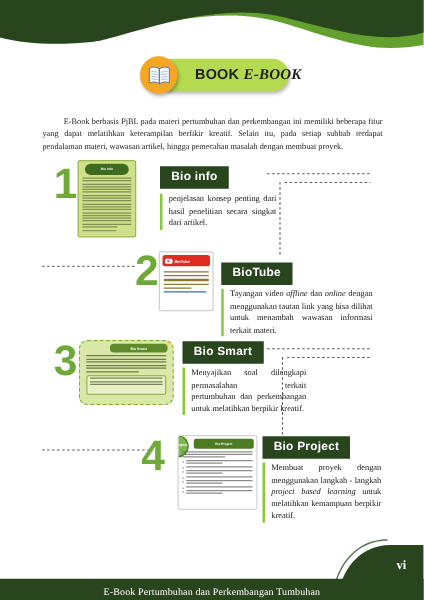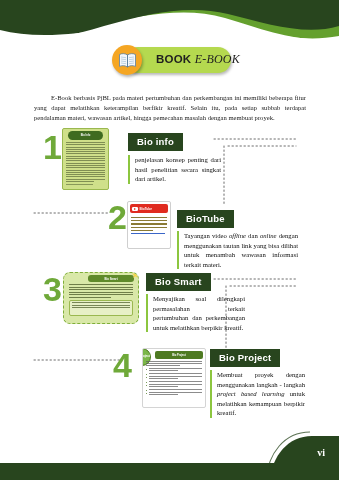--- a/index.html
+++ b/index.html
@@ -35,21 +35,21 @@
     z-index:2;
   }
   .title-icon svg{display:block;}
   .title-text{
     position:absolute;left:44px;top:7px;
     z-index:3;
     font-family:"Liberation Sans",sans-serif;
     font-size:11.5px;font-weight:bold;color:#1f1f1f;
     white-space:nowrap;letter-spacing:.2px;
   }
-  .title-text .ital{font-family:"Liberation Serif",serif;font-style:italic;font-weight:normal;font-size:12px;margin-top:31px;}
+  .title-text .ital{font-family:"Liberation Serif",serif;font-style:italic;font-weight:bold;font-size:12px;margin-top:31px;}
 
   
   .intro{
     position:absolute;left:34px;top:86px;width:272px;
     font-size:6.6px;line-height:10.4px;color:#1a1a1a;
     text-align:justify;text-indent:17px;
     font-family:"Liberation Serif",serif;
   }
 
   
@@ -378,14 +378,15 @@
     <div class="label" style="left:210px;top:349px;">Bio Project</div>
     <div class="desc" style="left:210px;top:370px;width:88px;">Membuat proyek dengan menggunakan langkah - langkah <i>project based learning</i> untuk melatihkan kemampuan berpikir kreatif.</div>
   </div>
 
   <svg class="foot-svg" viewBox="0 0 339 52" preserveAspectRatio="none">
     <path d="M270,52 C272,28 288,8 312,8 L339,8 L339,52 Z" fill="#28451e"></path>
     <path d="M266,52 C268,26 284,4 310,4" fill="none" stroke="#28451e" stroke-width="1.1" opacity=".75"></path>
   </svg>
   <div class="page-num">vi</div>
   <div class="foot-bar"></div>
+  <div class="foot-text">E-Book Pertumbuhan dan Perkembangan Tumbuhan</div>
 
 </div>
 
 </body></html>

